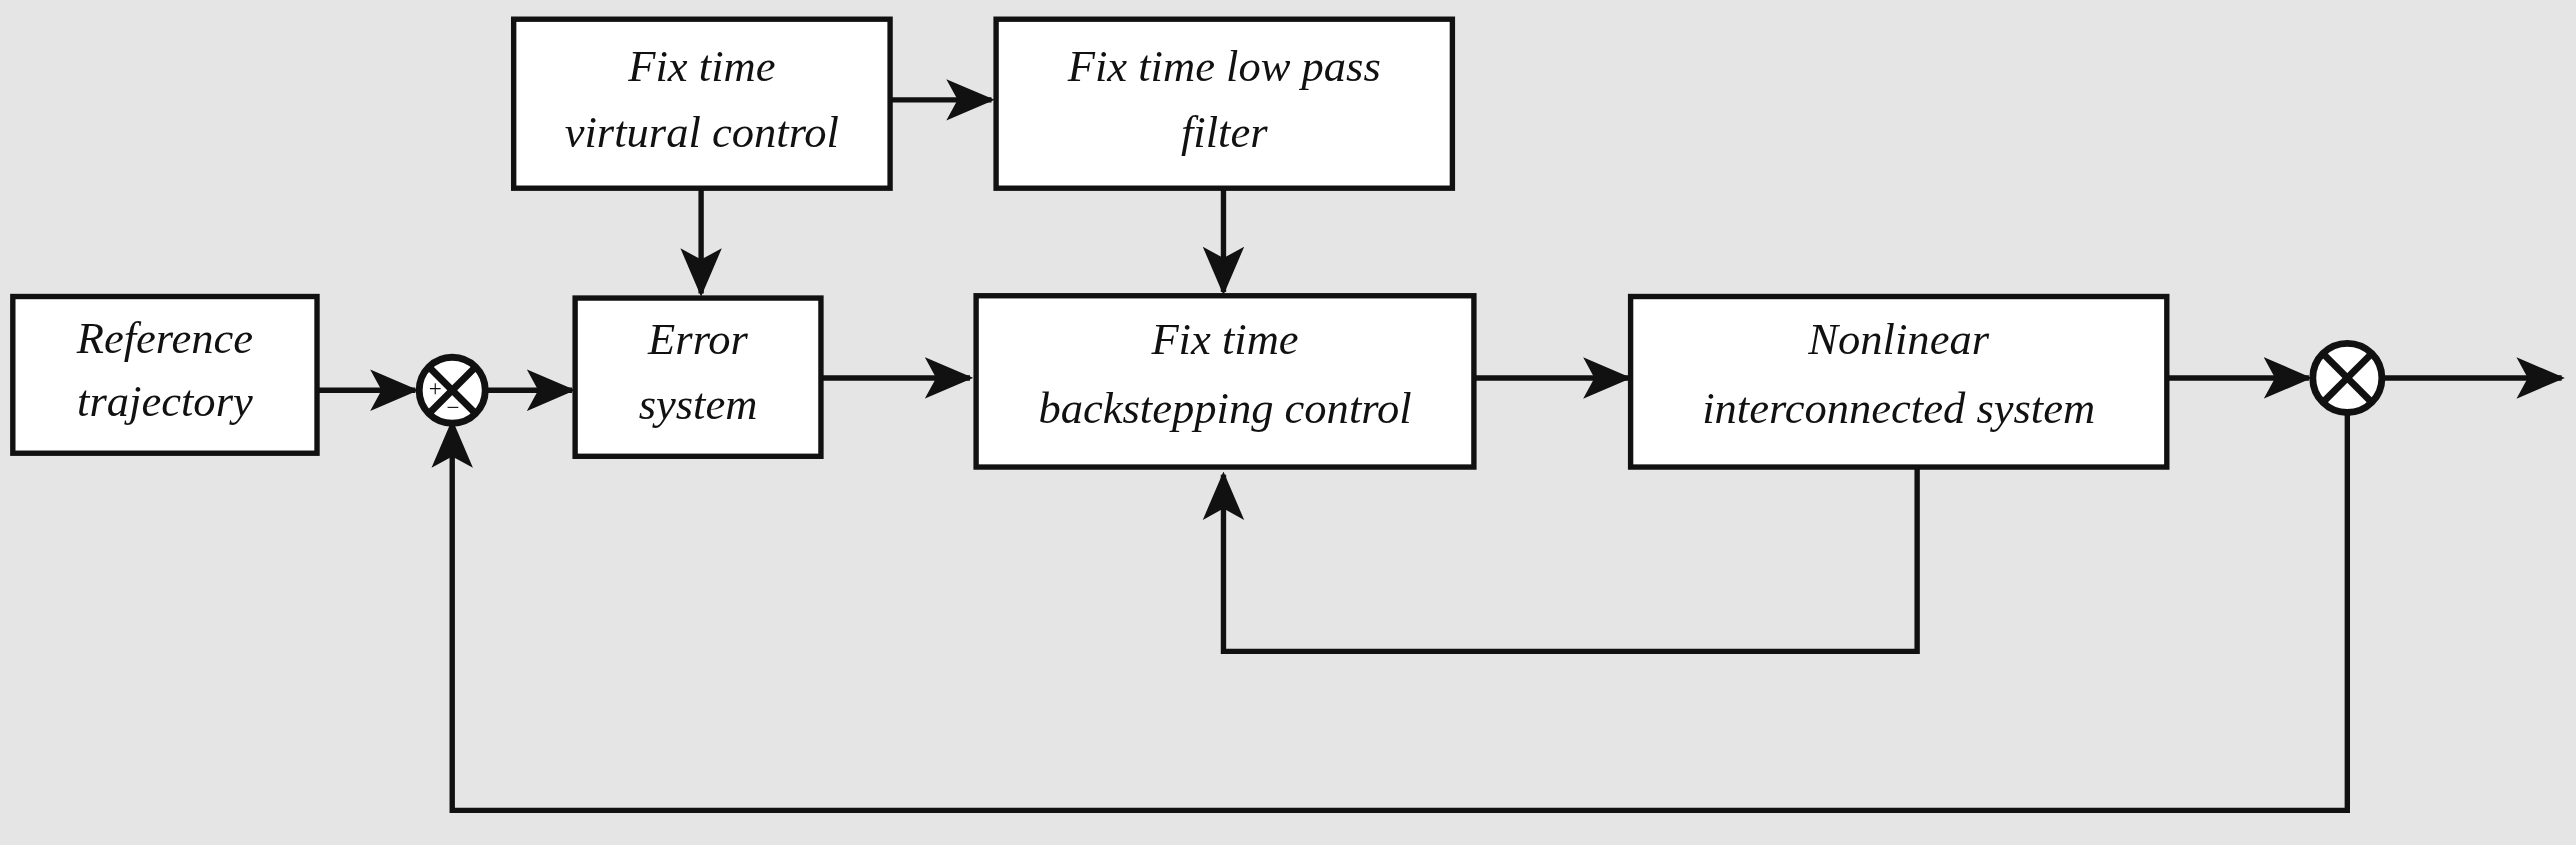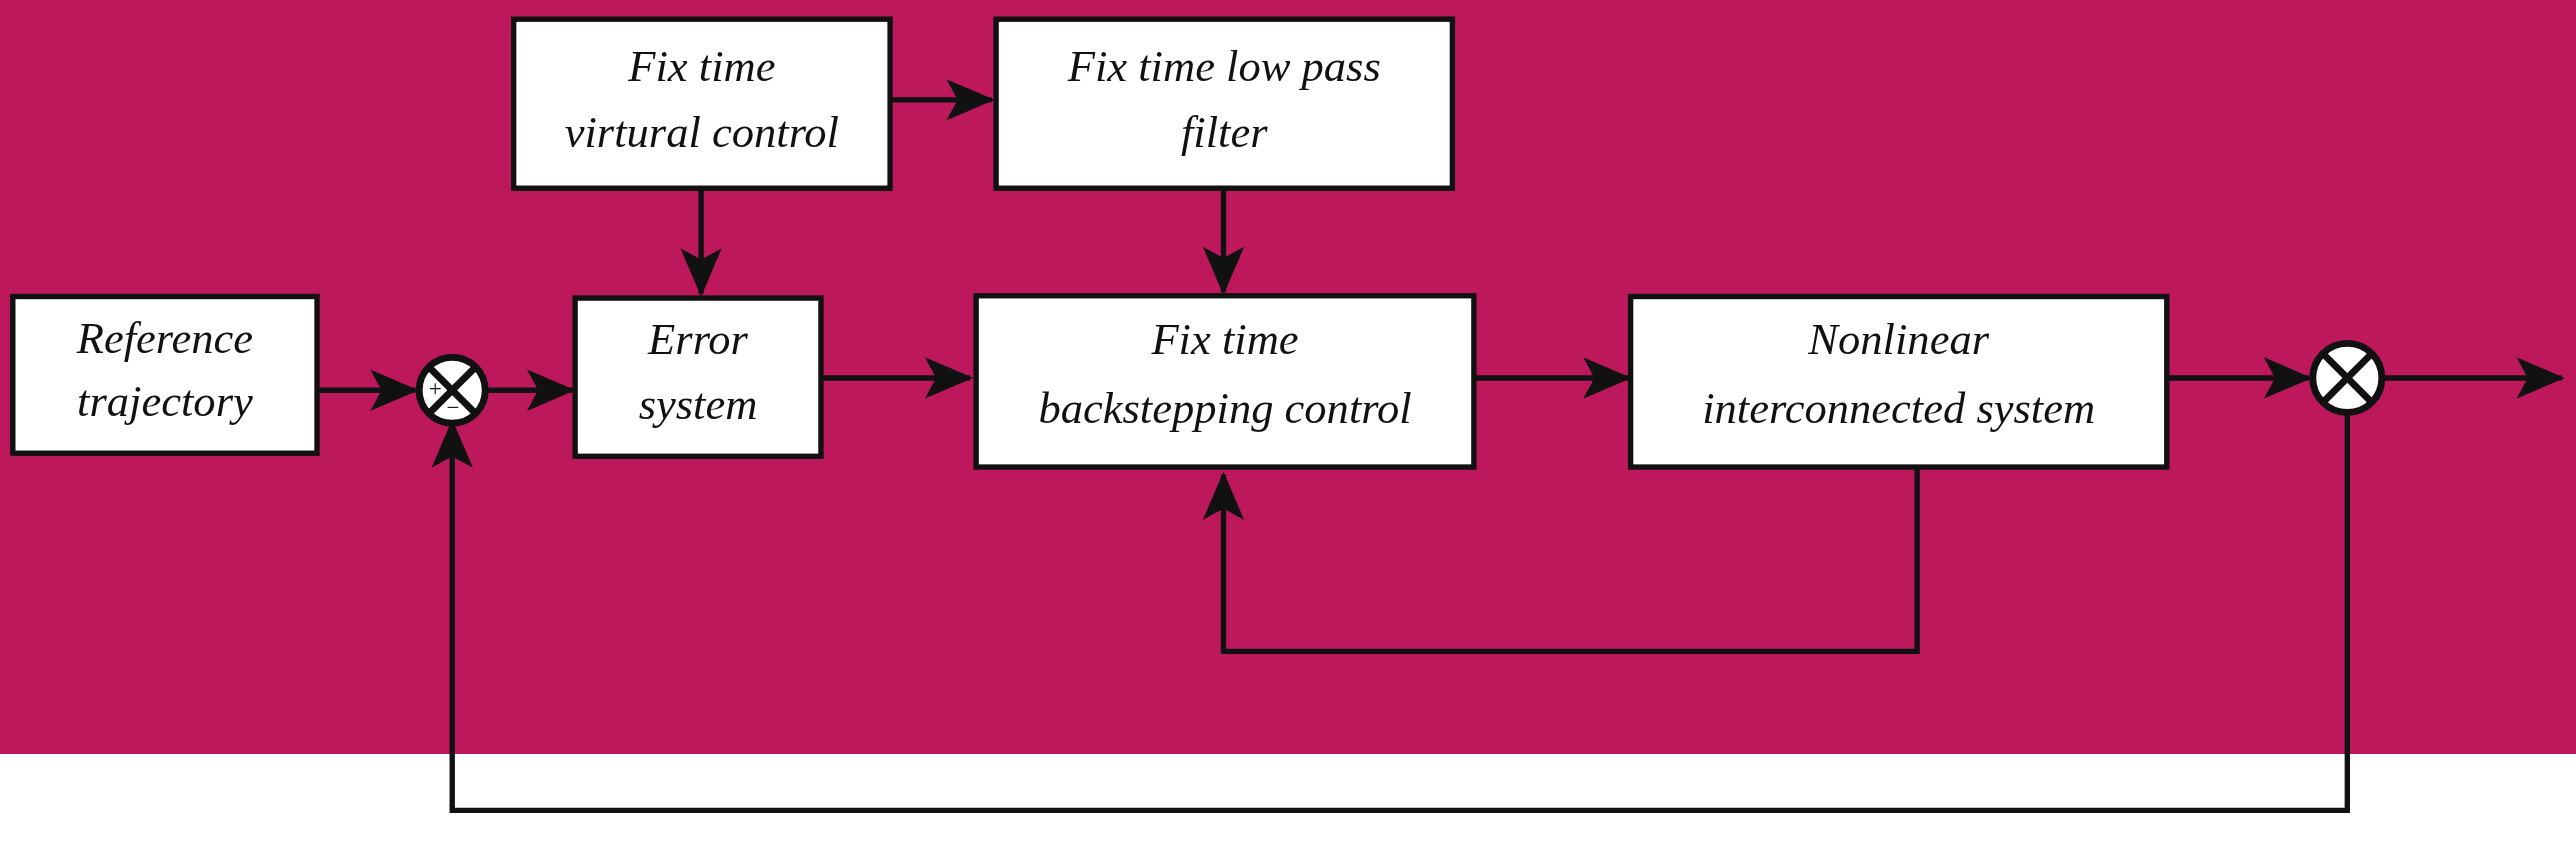--- a/index.html
+++ b/index.html
@@ -9,22 +9,22 @@
   }
   body {
     width: 2576px;
     height: 845px;
     overflow: hidden;
     font-family: "Liberation Serif", "DejaVu Serif", serif;
   }
   #diagram-root {
     position: relative;
     width: 2576px;
-    height: 754px;
-    background: #be185d;
+    height: 845px;
+    background: #e5e5e5;
   }
   svg#block-diagram {
     display: block;
     width: 2576px;
     height: 845px;
   }
   .blk-rect {
     fill: #ffffff;
     stroke: #111111;
     stroke-width: 7;

